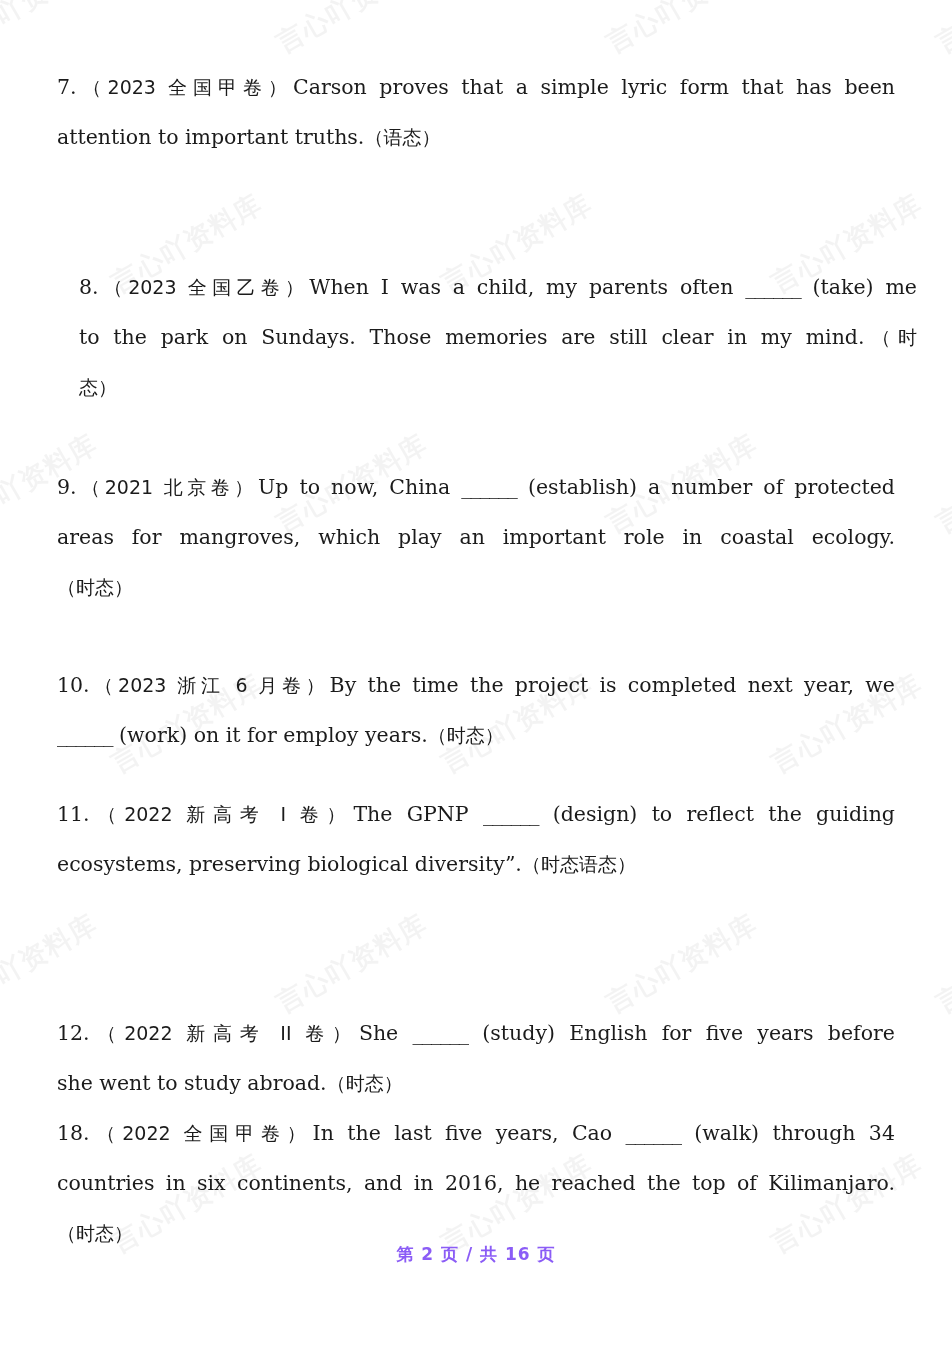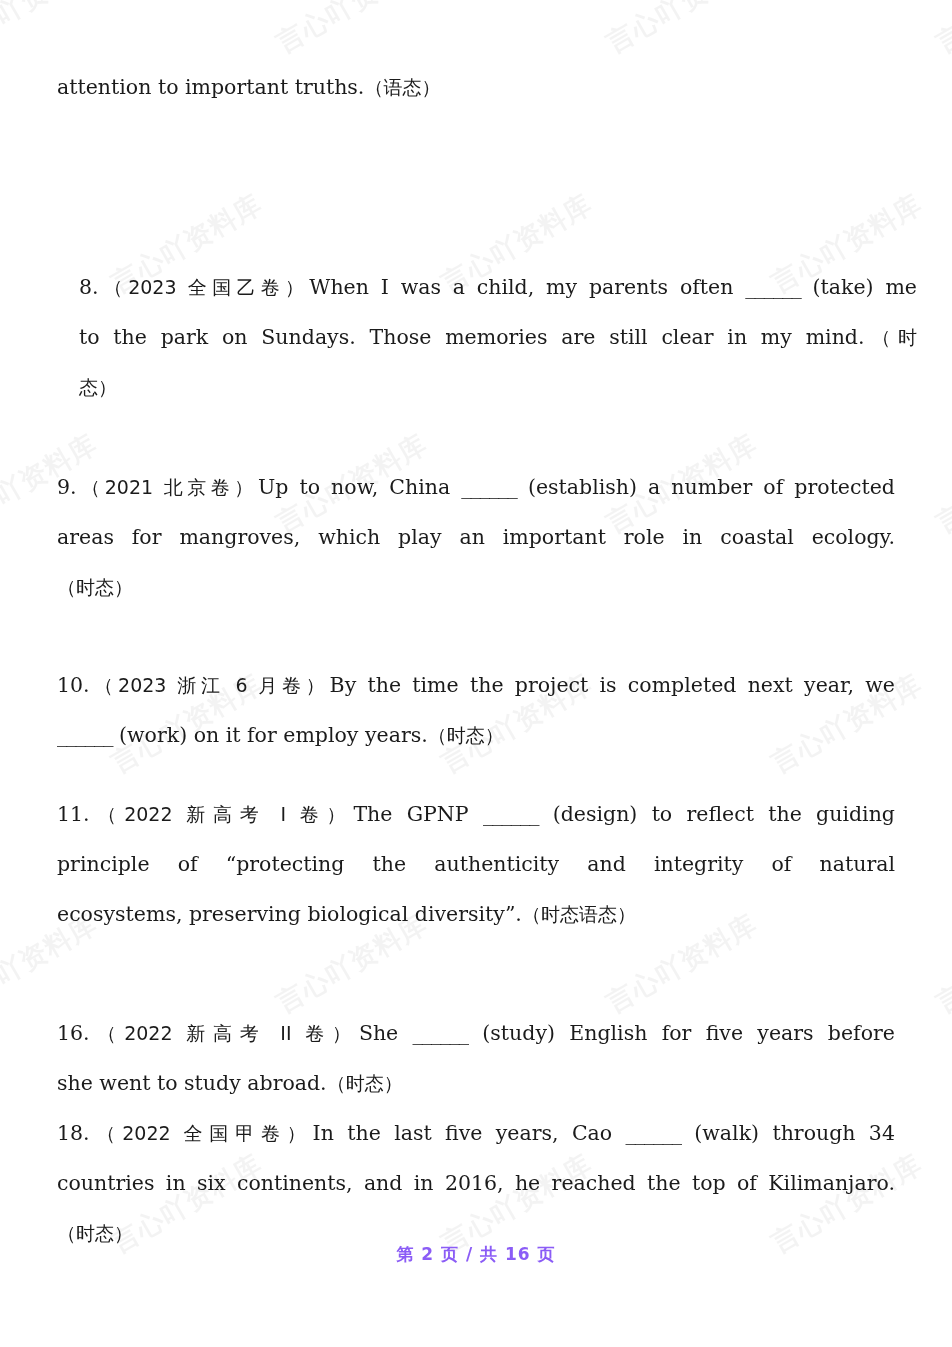--- a/index.html
+++ b/index.html
@@ -120,20 +120,23 @@
       <div class="wm" style="left: 600px; top: 990px;">言心吖资料库</div>
       <div class="wm" style="left: 930px; top: 990px;">言心吖资料库</div>
       <div class="wm" style="left: 105px; top: 1230px;">言心吖资料库</div>
       <div class="wm" style="left: 435px; top: 1230px;">言心吖资料库</div>
       <div class="wm" style="left: 765px; top: 1230px;">言心吖资料库</div>
     </div>
 
   <div id="content">
 
     <div class="qblock" style="top:62px;">
+      <div class="qline justify">
+        <span>7.</span><span class="cjk">（2023 全国甲卷）</span><span>Carson proves that a simple lyric form that has been</span>
+      </div>
       <div class="qline last">
         <span>attention to important truths.</span><span class="cjk">（语态）</span>
       </div>
     </div>
 
     <div class="qblock" style="top:262px;margin-left:22px;">
       <div class="qline justify">
         <span>8.</span><span class="cjk">（2023 全国乙卷）</span><span>When I was a child, my parents often</span>
         <span class="blank">______</span>
         <span>(take) me</span>
@@ -169,31 +172,28 @@
         <span>(work) on it for employ years.</span><span class="cjk">（时态）</span>
       </div>
     </div>
 
     <div class="qblock" style="top:789px;">
       <div class="qline justify">
         <span>11.</span><span class="cjk">（2022 新高考 I 卷）</span><span>The GPNP</span>
         <span class="blank">______</span>
         <span>(design) to reflect the guiding</span>
       </div>
-      <div class="qline justify">
-        <span>principle of “protecting the authenticity and integrity of natural</span>
-      </div>
       <div class="qline last">
         <span>ecosystems, preserving biological diversity”.</span><span class="cjk">（时态语态）</span>
       </div>
     </div>
 
     <div class="qblock" style="top:1008px;">
       <div class="qline justify">
-        <span>16.</span><span class="cjk">（2022 新高考 II 卷）</span><span>She</span>
+        <span>12.</span><span class="cjk">（2022 新高考 II 卷）</span><span>She</span>
         <span class="blank">______</span>
         <span>(study) English for five years before</span>
       </div>
       <div class="qline last">
         <span>she went to study abroad.</span><span class="cjk">（时态）</span>
       </div>
     </div>
 
     <div class="qblock" style="top:1108px;">
       <div class="qline justify">

